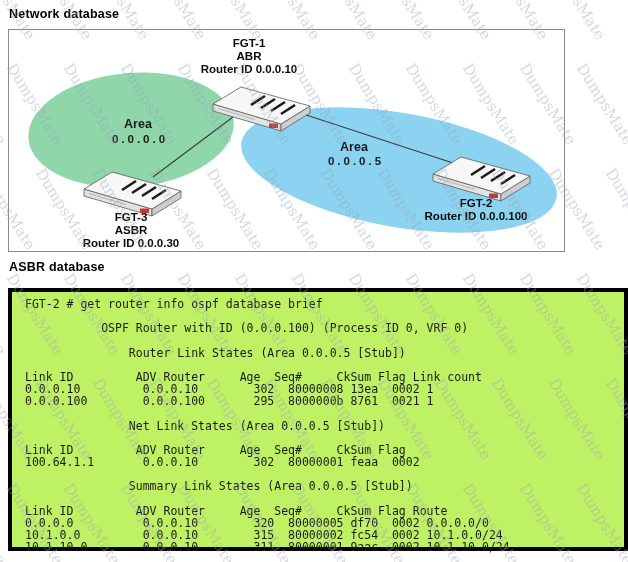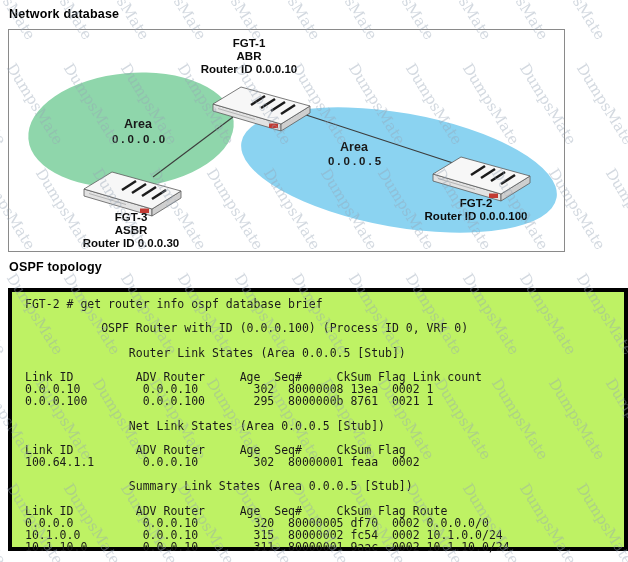--- a/index.html
+++ b/index.html
@@ -78,21 +78,21 @@
 
     <text class="dev-label" x="122" y="191">FGT-3</text>
     <text class="dev-label" x="122" y="204">ASBR</text>
     <text class="dev-label" x="122" y="217">Router ID 0.0.0.30</text>
 
     <text class="dev-label" x="467" y="177">FGT-2</text>
     <text class="dev-label" x="467" y="190">Router ID 0.0.0.100</text>
   </svg>
 </div>
 
-<div class="section-title" id="ospf-title">OSPF topology</div>
+<div class="section-title" id="ospf-title">ASBR database</div>
 
 <div id="ospf-panel">
   <pre id="console-pre">FGT-2 # get router info ospf database brief
 
            OSPF Router with ID (0.0.0.100) (Process ID 0, VRF 0)
 
                Router Link States (Area 0.0.0.5 [Stub])
 
 Link ID         ADV Router     Age  Seq#     CkSum Flag Link count
 0.0.0.10         0.0.0.10        302  80000008 13ea  0002 1

